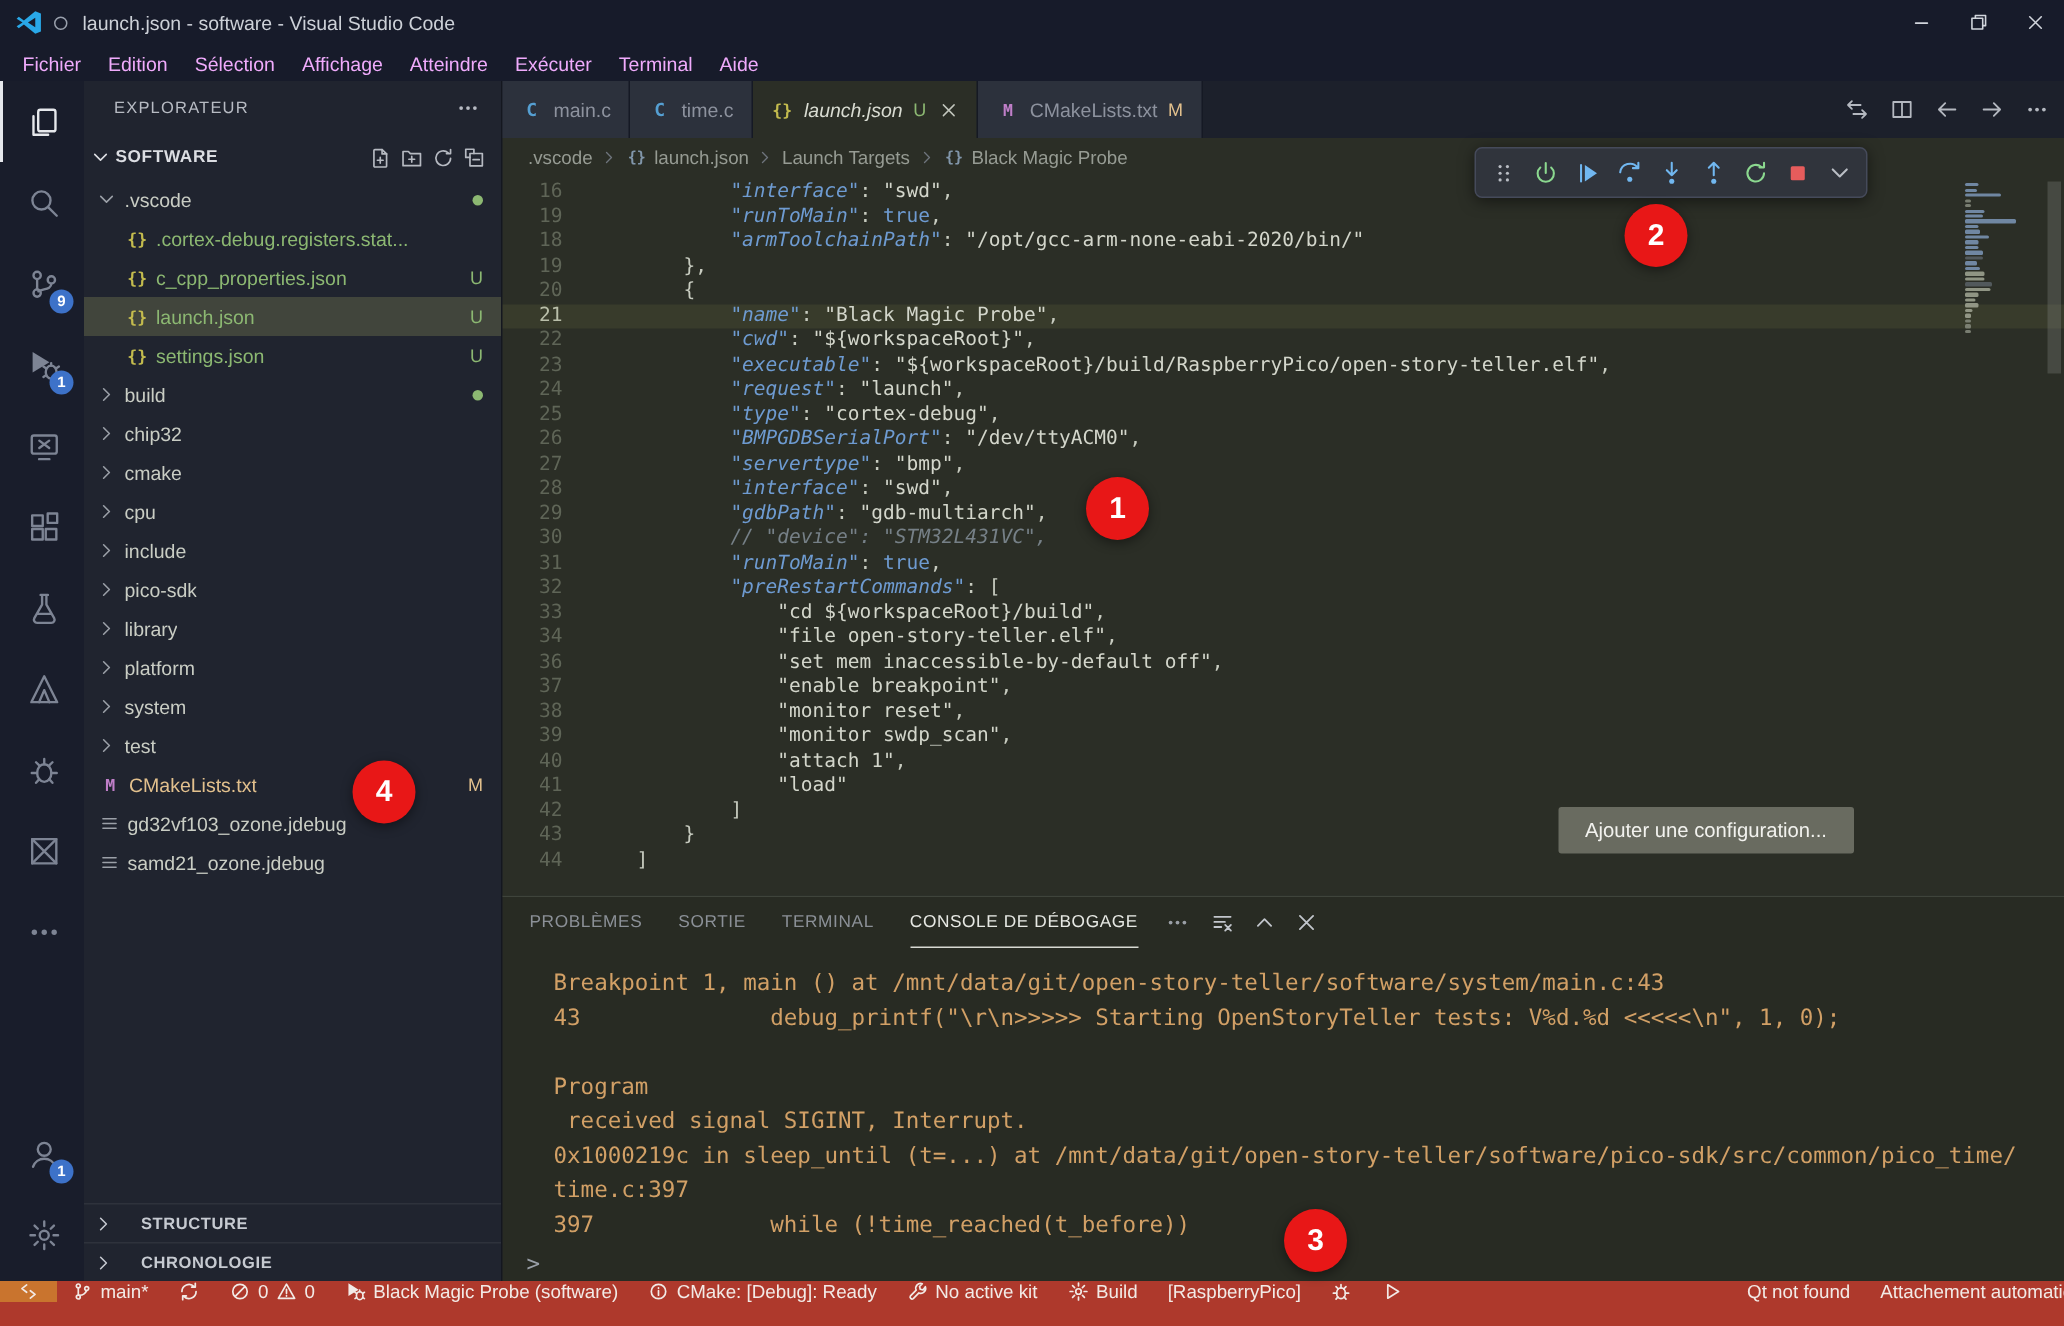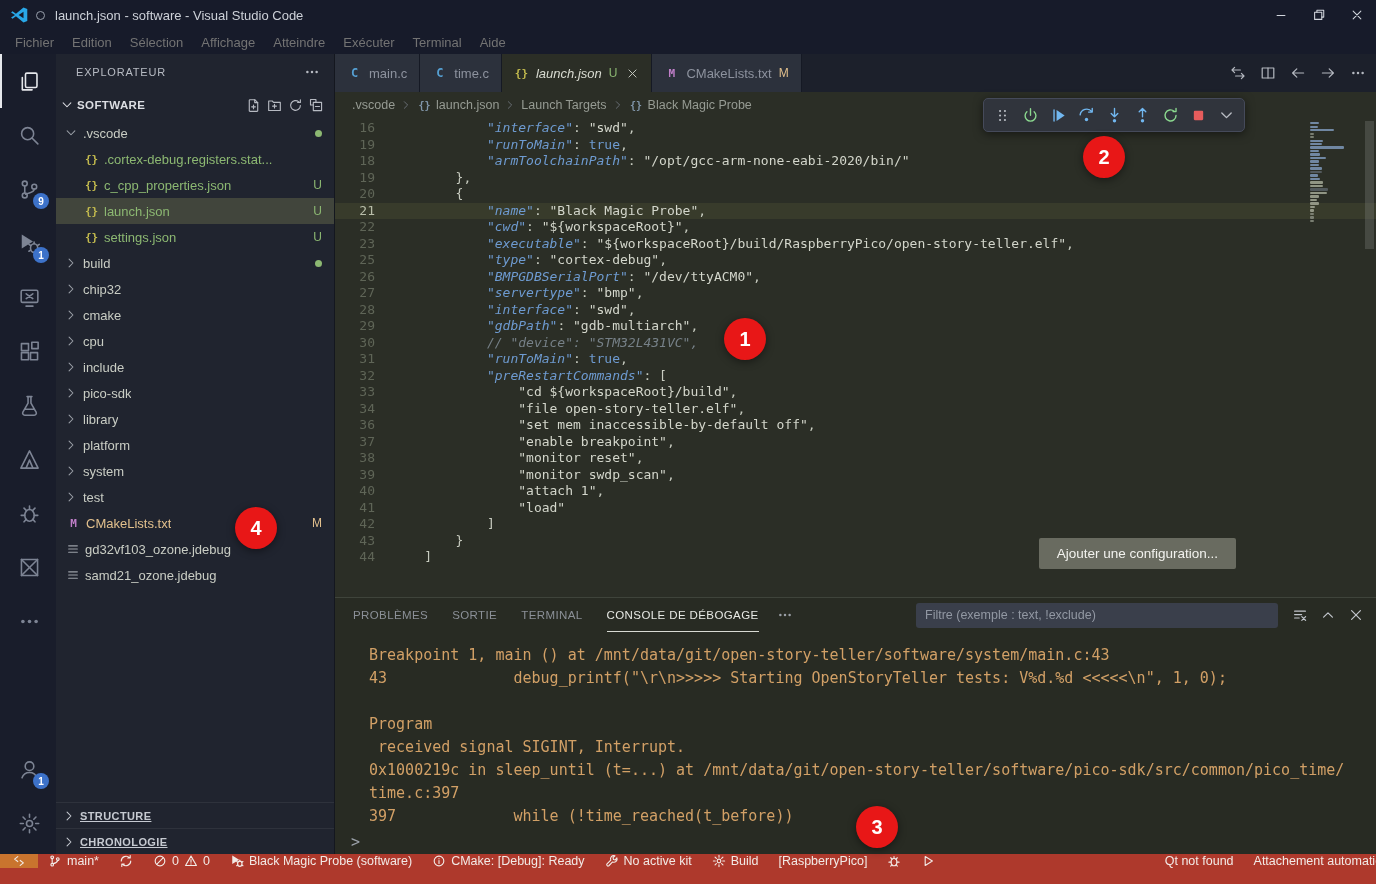--- a/index.html
+++ b/index.html
@@ -9,21 +9,21 @@
     stroke-linecap:round;stroke-linejoin:round;flex:none;}
   
   .titlebar{height:30px;background:#171b2a;display:flex;align-items:center;color:#ccd0d8;}
   .logo{width:18px;height:18px;margin:0 8px 0 10px;flex:none;}
   .tb-circle{width:9px;height:9px;border:1.5px solid #99a0ac;border-radius:50%;margin-right:10px;flex:none;}
   .tb-title{font-size:13px;color:#cdd1d8;white-space:nowrap;}
   .win-controls{margin-left:auto;display:flex;height:100%;}
   .win-btn{width:38px;height:100%;display:flex;align-items:center;justify-content:center;color:#d2d6dd;}
   .win-btn .ic{width:14px;height:14px;}
   
-  .menubar{height:24px;background:#171b2a;display:flex;align-items:center;padding-left:6px;color:#737373;}
+  .menubar{height:24px;background:#171b2a;display:flex;align-items:center;padding-left:6px;color:#f0abfc;}
   .menu-item{padding:2px 9px;border-radius:4px;white-space:nowrap;}
   
   .main{display:flex;height:800px;}
   
   .activitybar{width:56px;background:#191d2b;display:flex;flex-direction:column;flex:none;}
   .act-group{display:flex;flex-direction:column;}
   .act-group.bottom{margin-top:auto;padding-bottom:4px;}
   .act{width:56px;height:54px;display:flex;align-items:center;justify-content:center;
     color:#7d8494;position:relative;border-left:2px solid transparent;}
   .act.active{color:#e6e8ec;border-left-color:#e6e8ec;}
@@ -51,22 +51,22 @@
   .t-badge{margin-left:auto;font-size:12px;flex:none;}
   .t-dot{width:7px;height:7px;border-radius:50%;background:var(--git-untracked);margin-left:auto;flex:none;}
   .c-untracked{color:var(--git-untracked);}
   .c-modified{color:var(--git-modified);}
   .fic{width:15px;text-align:center;font-weight:bold;font-size:11px;flex:none;
     font-family:"DejaVu Sans Mono",monospace;}
   .braces{color:#c3bb4e;}
   .cletter{color:#559fd2;font-size:12px;}
   .mletter{color:#c07fc9;}
   .sidebar-bottom{margin-top:auto;}
-  .bottom-section{height:26px;display:flex;align-items:center;gap:4px;border-top:1px solid #2e323c;
-    font-weight:bold;font-size:11px;letter-spacing:.4px;color:#c6cad1;padding-left:6px;text-decoration:underline;}
+  .bottom-section{height:26px;display:flex;align-items:center;gap:18px;border-top:1px solid #2e323c;
+    font-weight:bold;font-size:11px;letter-spacing:.4px;color:#c6cad1;padding-left:6px;}
   .bottom-section .ic{width:14px;height:14px;}
   
   .editor-col{flex:1;min-width:0;display:flex;flex-direction:column;position:relative;}
   .tabbar{height:38px;background:#1c202b;display:flex;align-items:stretch;position:relative;}
   .tab{display:flex;align-items:center;gap:7px;padding:0 12px;font-size:13px;
     background:#2c313c;color:#8d929e;border-right:1px solid #151924;white-space:nowrap;}
   .tab.active{background:#2b2e26;color:#d9dcd2;}
   .tab-label.ital{font-style:italic;}
   .tab-close{display:flex;color:#c2c6bd;margin-left:2px;}
   .tab-close .ic{width:13px;height:13px;}
@@ -520,20 +520,21 @@
     <div class="code-area">
       <div>
           <div class="code-line"><span class="gutter">16</span><span><span class="tk-p">            </span><span class="tk-k">"interface"</span><span class="tk-p">: </span><span class="tk-s">"swd"</span><span class="tk-p">,</span></span></div>
           <div class="code-line"><span class="gutter">19</span><span><span class="tk-p">            </span><span class="tk-k">"runToMain"</span><span class="tk-p">: </span><span class="tk-b">true</span><span class="tk-p">,</span></span></div>
           <div class="code-line"><span class="gutter">18</span><span><span class="tk-p">            </span><span class="tk-k">"armToolchainPath"</span><span class="tk-p">: </span><span class="tk-s">"/opt/gcc-arm-none-eabi-2020/bin/"</span></span></div>
           <div class="code-line"><span class="gutter">19</span><span><span class="tk-p">        },</span></span></div>
           <div class="code-line"><span class="gutter">20</span><span><span class="tk-p">        {</span></span></div>
           <div class="code-line hl"><span class="gutter">21</span><span><span class="tk-p">            </span><span class="tk-k">"name"</span><span class="tk-p">: </span><span class="tk-s">"Black Magic Probe"</span><span class="tk-p">,</span></span></div>
           <div class="code-line"><span class="gutter">22</span><span><span class="tk-p">            </span><span class="tk-k">"cwd"</span><span class="tk-p">: </span><span class="tk-s">"${workspaceRoot}"</span><span class="tk-p">,</span></span></div>
           <div class="code-line"><span class="gutter">23</span><span><span class="tk-p">            </span><span class="tk-k">"executable"</span><span class="tk-p">: </span><span class="tk-s">"${workspaceRoot}/build/RaspberryPico/open-story-teller.elf"</span><span class="tk-p">,</span></span></div>
+          <div class="code-line"><span class="gutter">24</span><span><span class="tk-p">            </span><span class="tk-k">"request"</span><span class="tk-p">: </span><span class="tk-s">"launch"</span><span class="tk-p">,</span></span></div>
           <div class="code-line"><span class="gutter">25</span><span><span class="tk-p">            </span><span class="tk-k">"type"</span><span class="tk-p">: </span><span class="tk-s">"cortex-debug"</span><span class="tk-p">,</span></span></div>
           <div class="code-line"><span class="gutter">26</span><span><span class="tk-p">            </span><span class="tk-k">"BMPGDBSerialPort"</span><span class="tk-p">: </span><span class="tk-s">"/dev/ttyACM0"</span><span class="tk-p">,</span></span></div>
           <div class="code-line"><span class="gutter">27</span><span><span class="tk-p">            </span><span class="tk-k">"servertype"</span><span class="tk-p">: </span><span class="tk-s">"bmp"</span><span class="tk-p">,</span></span></div>
           <div class="code-line"><span class="gutter">28</span><span><span class="tk-p">            </span><span class="tk-k">"interface"</span><span class="tk-p">: </span><span class="tk-s">"swd"</span><span class="tk-p">,</span></span></div>
           <div class="code-line"><span class="gutter">29</span><span><span class="tk-p">            </span><span class="tk-k">"gdbPath"</span><span class="tk-p">: </span><span class="tk-s">"gdb-multiarch"</span><span class="tk-p">,</span></span></div>
           <div class="code-line"><span class="gutter">30</span><span><span class="tk-p">            </span><span class="tk-c">// "device": "STM32L431VC",</span></span></div>
           <div class="code-line"><span class="gutter">31</span><span><span class="tk-p">            </span><span class="tk-k">"runToMain"</span><span class="tk-p">: </span><span class="tk-b">true</span><span class="tk-p">,</span></span></div>
           <div class="code-line"><span class="gutter">32</span><span><span class="tk-p">            </span><span class="tk-k">"preRestartCommands"</span><span class="tk-p">: [</span></span></div>
           <div class="code-line"><span class="gutter">33</span><span><span class="tk-p">                </span><span class="tk-s">"cd ${workspaceRoot}/build"</span><span class="tk-p">,</span></span></div>
           <div class="code-line"><span class="gutter">34</span><span><span class="tk-p">                </span><span class="tk-s">"file open-story-teller.elf"</span><span class="tk-p">,</span></span></div>
@@ -647,21 +648,20 @@
             <span class="panel-tab">TERMINAL</span>
             <span class="panel-tab active">CONSOLE DE DÉBOGAGE</span>
             <span class="panel-more">
               <svg viewBox="0 0 16 16" class="ic ">
                 <circle cx="3.4" cy="8" r="1.25" fill="currentColor" stroke="none"></circle>
                 <circle cx="8" cy="8" r="1.25" fill="currentColor" stroke="none"></circle>
                 <circle cx="12.6" cy="8" r="1.25" fill="currentColor" stroke="none"></circle>
               </svg>
             </span>
           </div>
-        <input class="filter" placeholder="Filtre (exemple : text, !exclude)" style="">
         <div class="panel-acts">
             <span class="pa-btn">
               <svg viewBox="0 0 16 16" class="ic ">
                 <path d="M2.6 4.2h10.8M2.6 7.6h7M2.6 11h4.6"></path>
                 <path d="M9.8 9.6l3.8 3.8M13.6 9.6l-3.8 3.8"></path>
               </svg>
             </span>
             <span class="pa-btn">
               <svg viewBox="0 0 16 16" class="ic ">
                 <path d="M3.6 10.2 8 5.8l4.4 4.4"></path>

